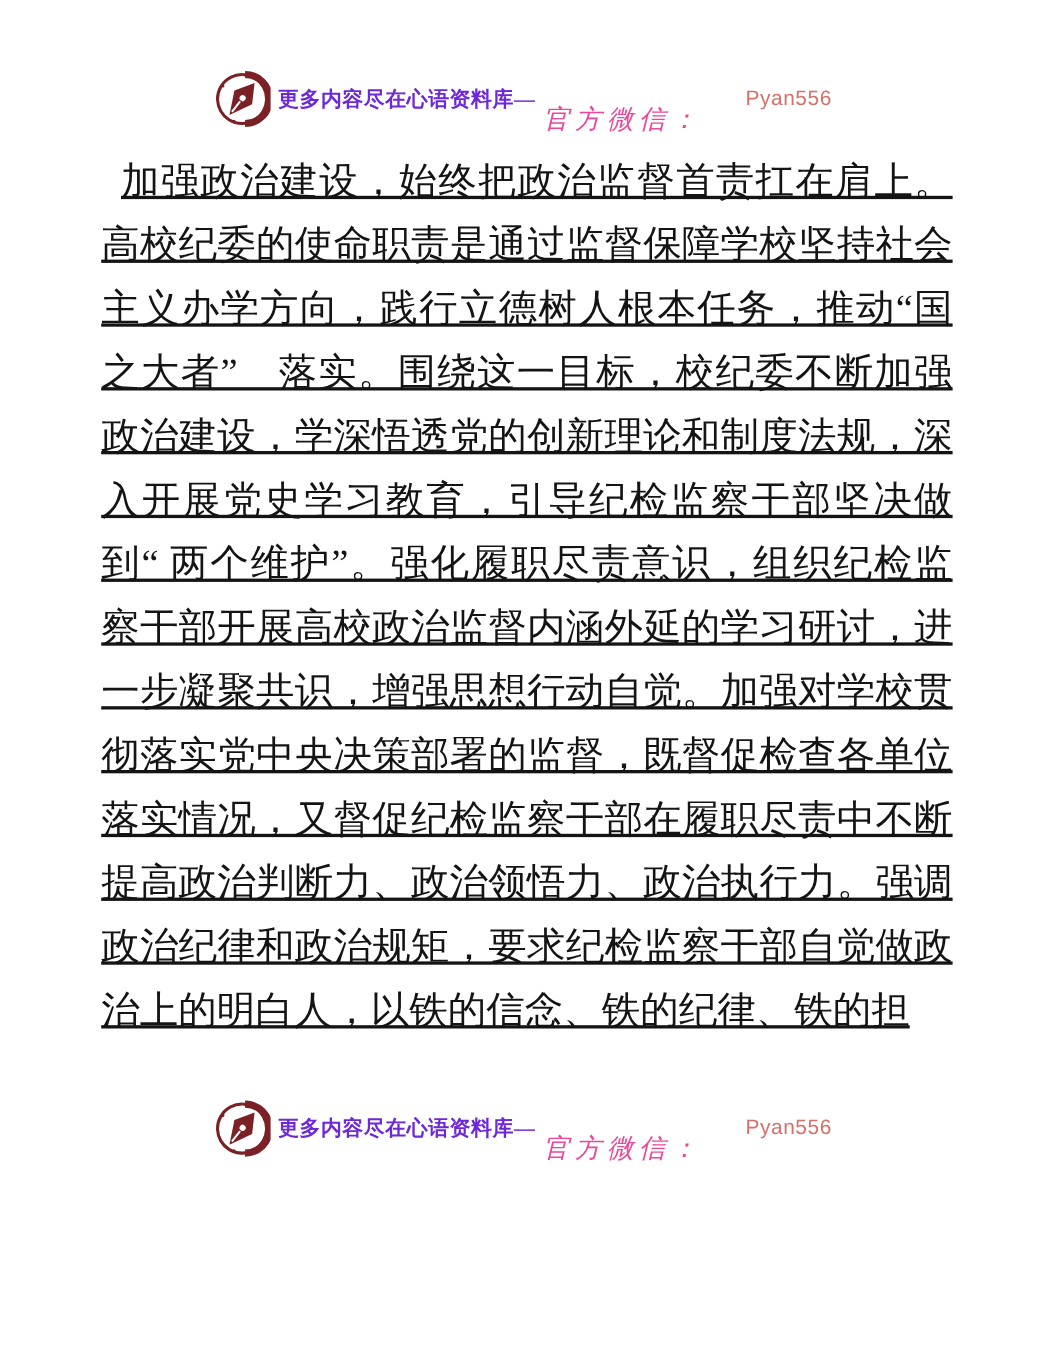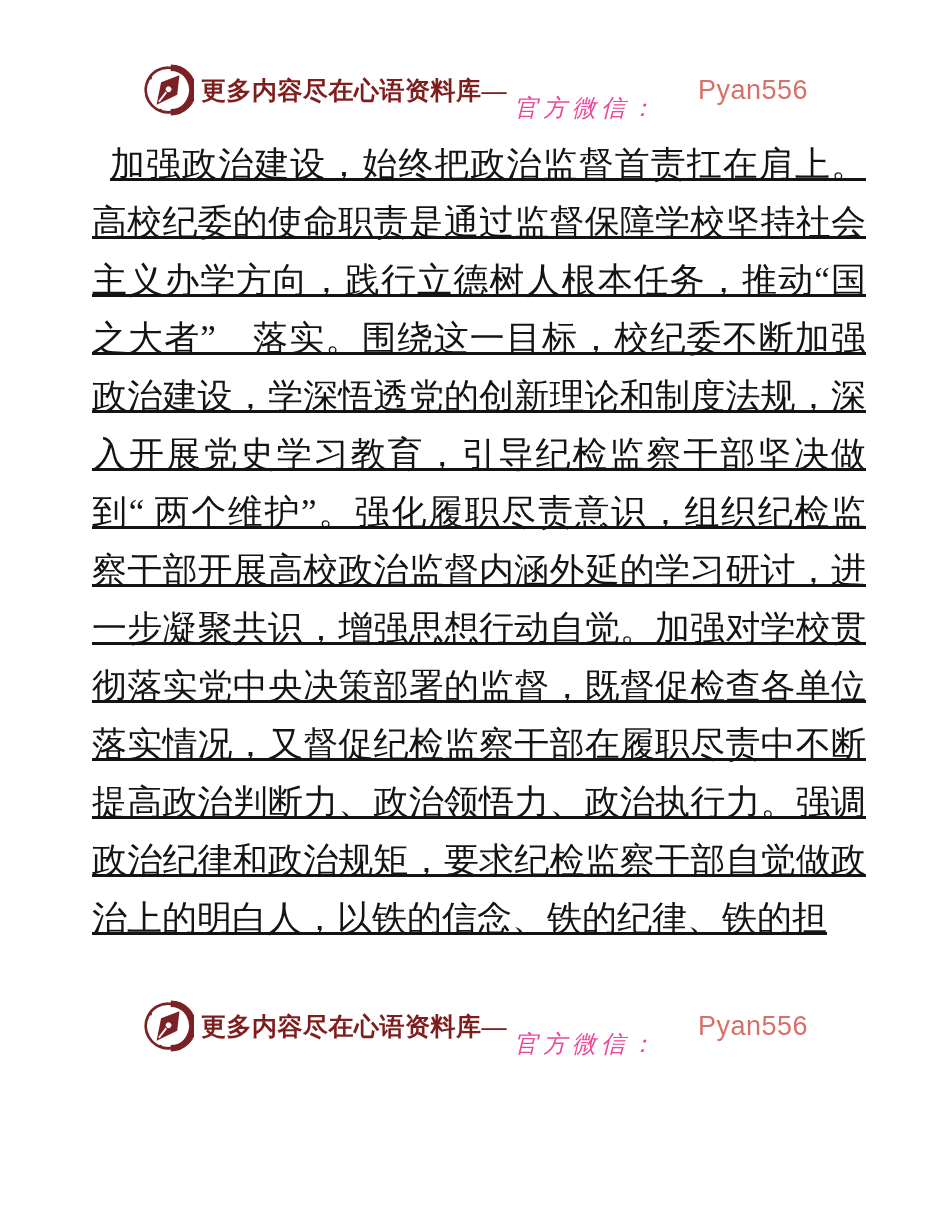--- a/index.html
+++ b/index.html
@@ -17,37 +17,37 @@
   .watermark {
     display: flex;
     justify-content: center;
     align-items: center;
     gap: 7px;
     height: 56px;
     user-select: none;
   }
   .watermark .logo { display: inline-flex; width: 52px; height: 56px; }
   .watermark .brand {
-    color: #7f1d1d;
-    font-size: 25px;
+    color: #6d28d9;
+    font-size: 19px;
     font-weight: 600;
     letter-spacing: 0.5px;
     font-family: "Liberation Serif", "DejaVu Serif", serif;
   }
   .watermark .wlabel {
     color: #ec4899;
     font-size: 24px;
     font-style: italic;
     letter-spacing: 5px;
     font-family: "Liberation Serif", "DejaVu Serif", serif;
     margin-top: 36px;
   }
   .watermark .wid {
     color: #d6716a;
-    font-size: 27px;
+    font-size: 19px;
     font-family: "Liberation Sans", "DejaVu Sans", sans-serif;
     letter-spacing: 0.5px;
     margin-left: 32px;
   }
   .doc-body {
     width: 774px;
     margin-left: 92px;
     margin-top: 4px;
   }
   .para {

